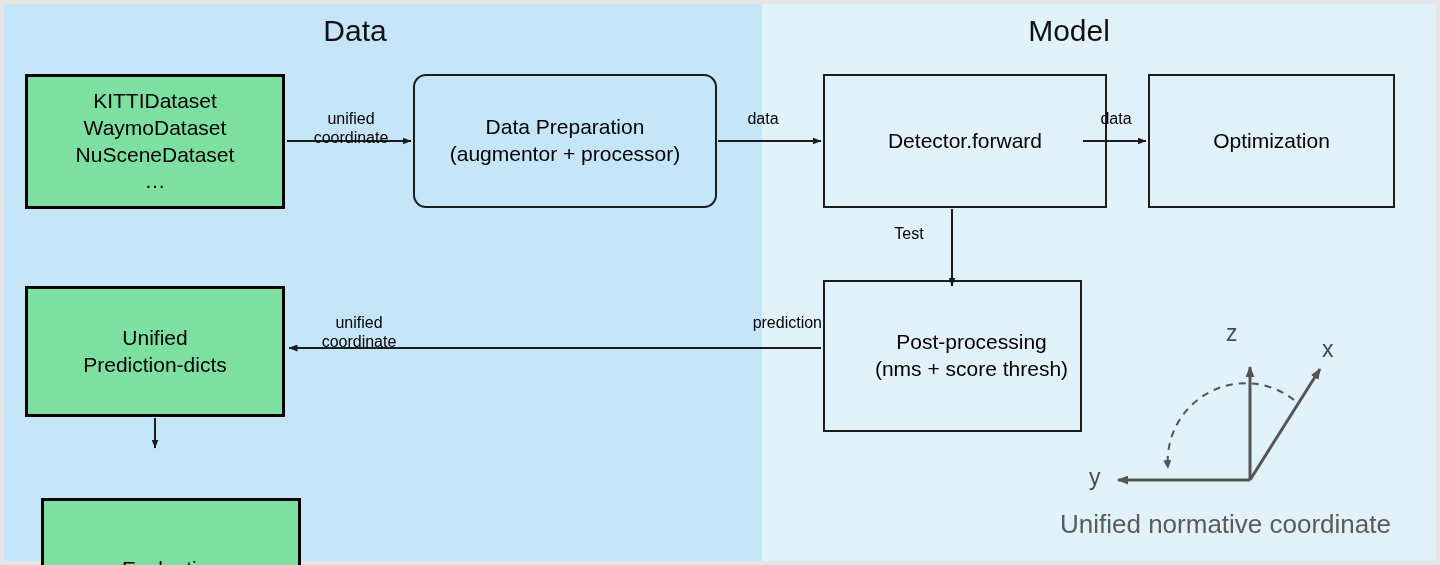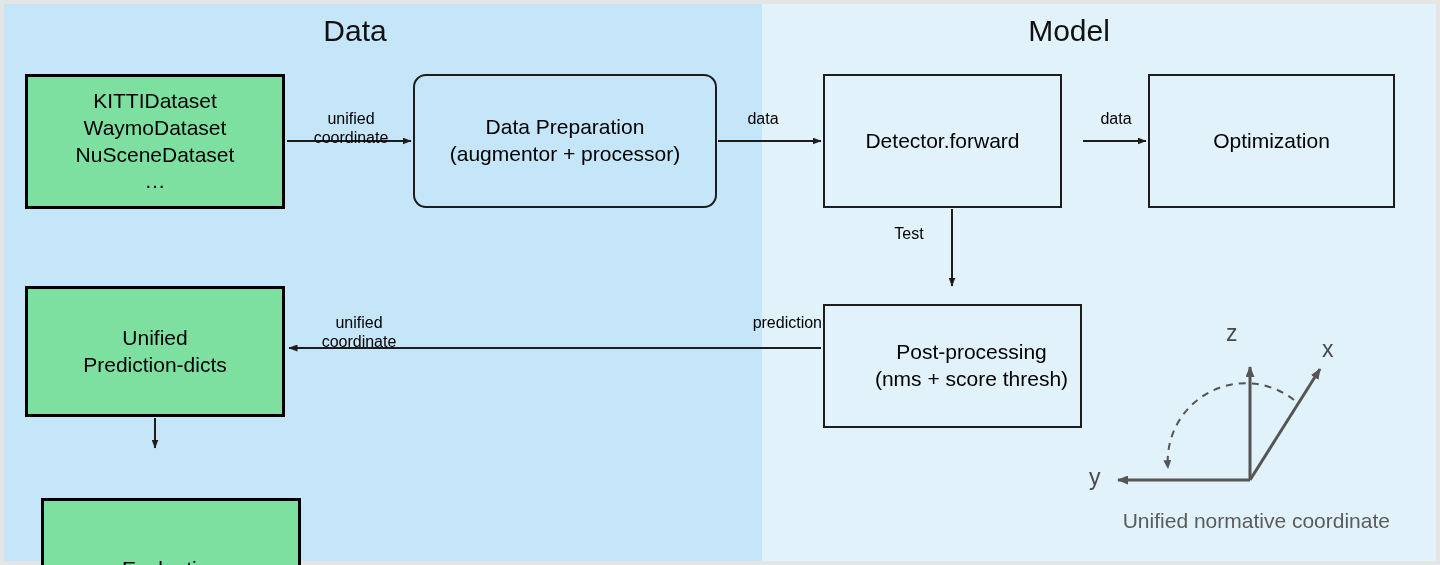--- a/index.html
+++ b/index.html
@@ -57,23 +57,23 @@
     background: #7ee0a0;
     border: 3px solid #000000;
   }
   .node.plain {
     background: transparent;
     border: 2px solid #1d1d1d;
   }
 
   #node-datasets   { left: 25px;  top: 74px;  width: 260px; height: 135px; }
   #node-dataprep   { left: 413px; top: 74px;  width: 304px; height: 134px; border-radius: 13px; }
-  #node-detector   { left: 823px; top: 74px;  width: 239px; height: 134px; }
+  #node-detector   { left: 823px; top: 74px;  width: 284px; height: 134px; }
   #node-optimize   { left: 1148px;top: 74px;  width: 247px; height: 134px; }
-  #node-postproc   { left: 823px; top: 304px; width: 259px; height: 124px; padding-left: 38px; }
+  #node-postproc   { left: 823px; top: 280px; width: 259px; height: 152px; padding-left: 38px; }
   #node-generate   { left: 25px;  top: 286px; width: 260px; height: 131px; }
   #node-evaluation { left: 41px;  top: 450px; width: 260px; height: 143px; margin-top: 48px; }
 
   .edge-label {
     position: absolute;
     font-size: 16px;
     color: #000000;
     line-height: 1.18;
     white-space: pre-line;
     text-align: center;
@@ -92,21 +92,21 @@
     width: 1440px;
     height: 565px;
     pointer-events: none;
   }
   .coord-caption {
     position: absolute;
     left: 1060px;
     top: 509px;
     width: 330px;
     text-align: right;
-    font-size: 21px;
+    font-size: 26px;
     color: #5b5b5b;
     white-space: nowrap;
   }
   .axis-label {
     position: absolute;
     font-size: 23px;
     color: #4a4a4a;
     line-height: 1;
   }
   #axis-z { left: 1226px; top: 322px; }

